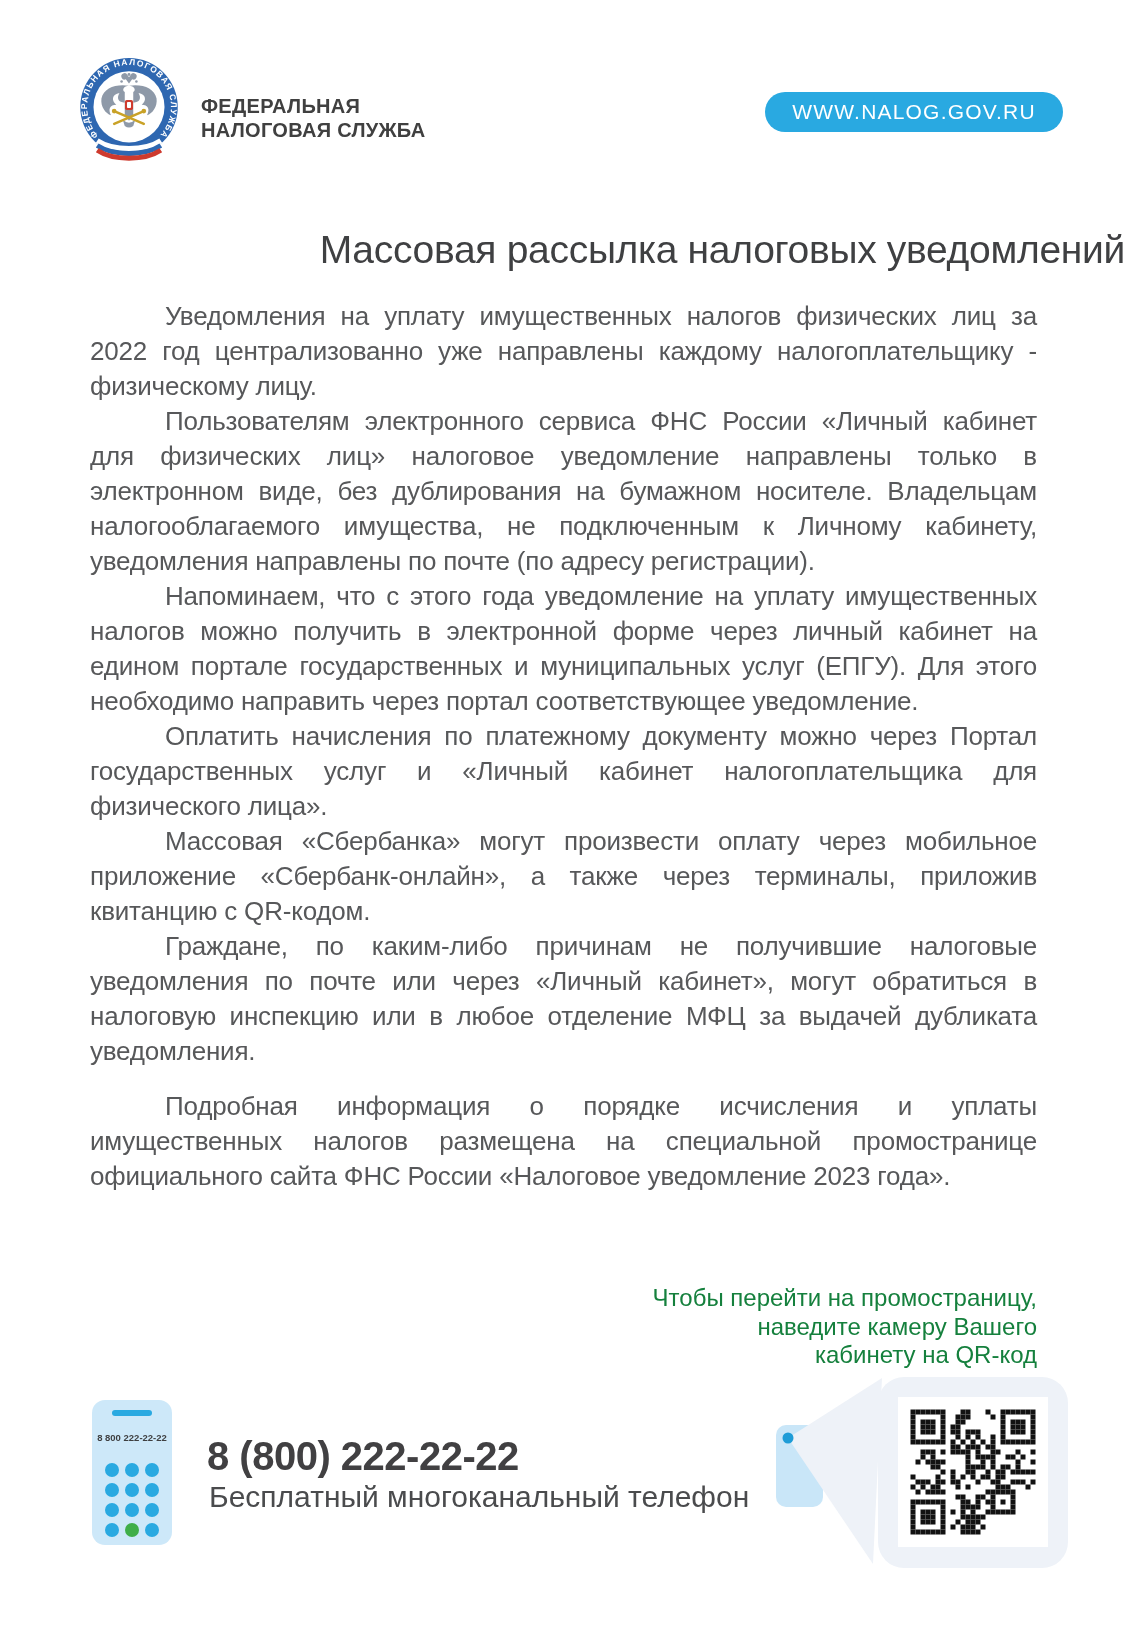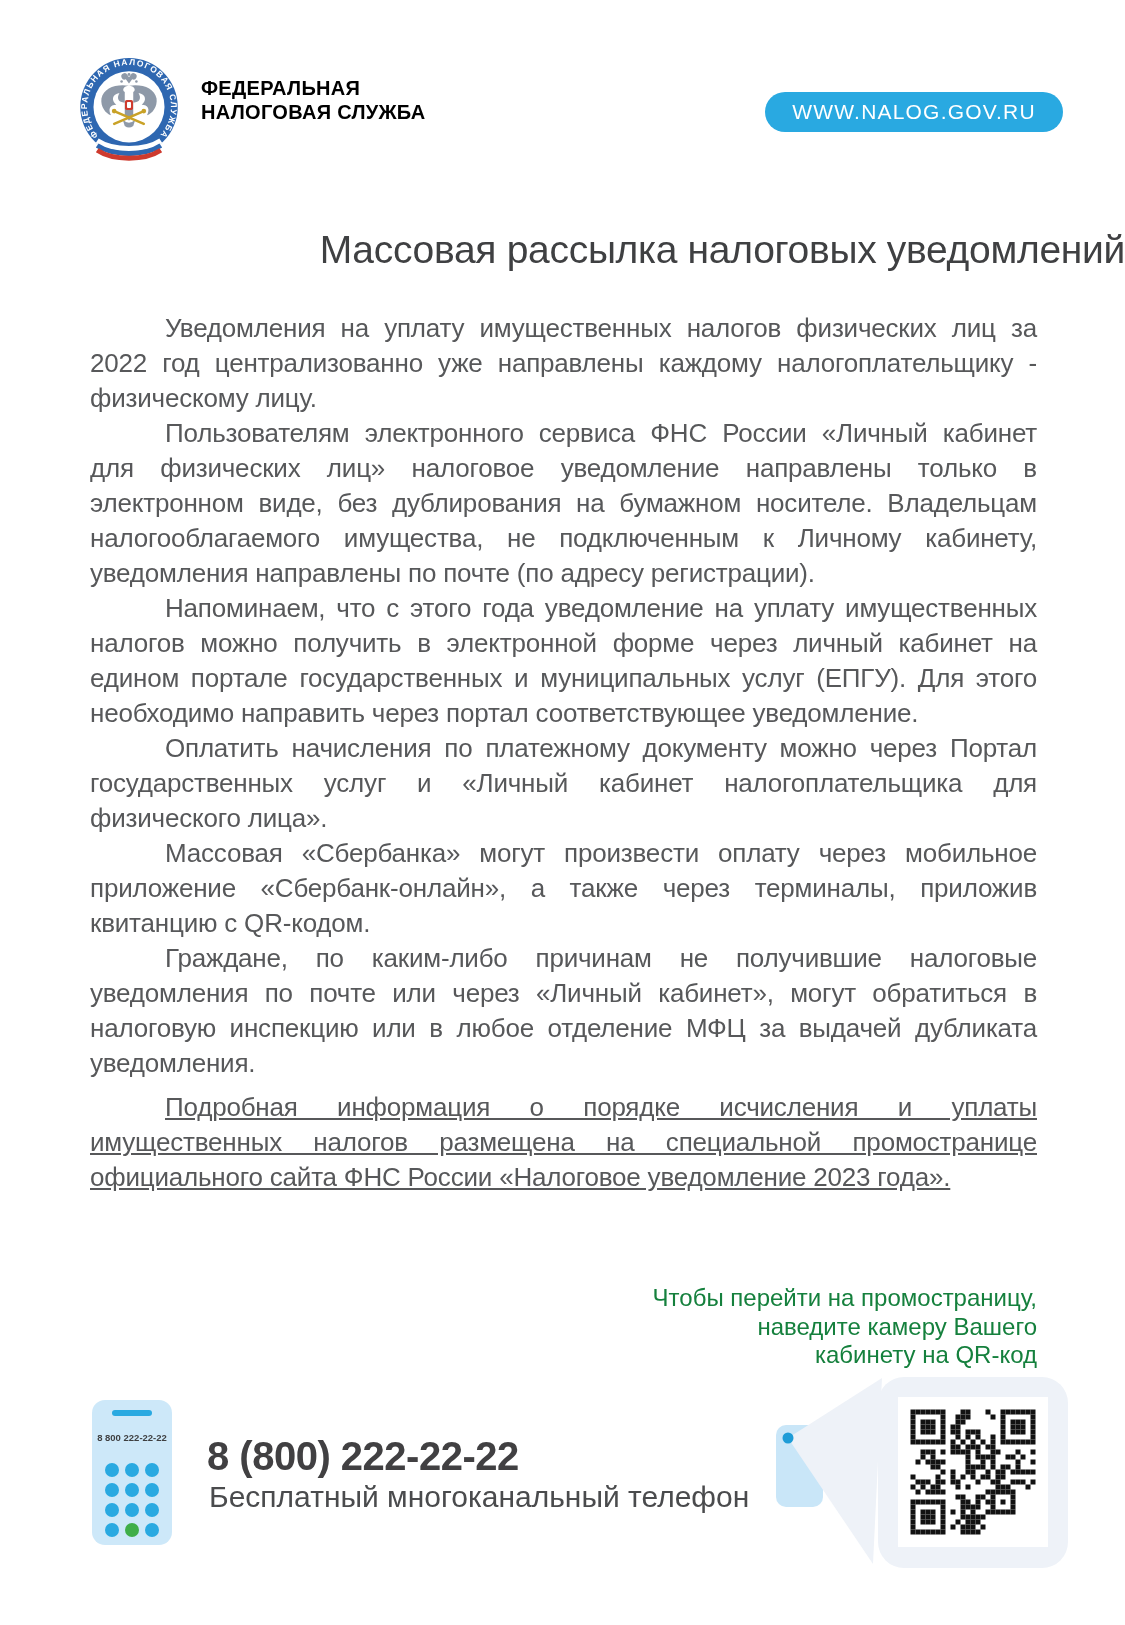--- a/index.html
+++ b/index.html
@@ -9,46 +9,46 @@
     width:1125px; height:1625px;
     margin:0 auto;
     background:#ffffff;
     font-family:"Liberation Sans", sans-serif;
     overflow:hidden;
   }
 
   
   .emblem { position:absolute; left:76px; top:56px; width:106px; height:106px; }
   .org-name {
-    position:absolute; left:201px; top:76px;
+    position:absolute; left:201px; top:94px;
     font-size:20px; font-weight:bold; line-height:24px;
-    color:#000000; letter-spacing:.3px;
+    color:#404040; letter-spacing:.3px;
   }
   .site-pill {
     position:absolute; left:765px; top:92px; width:298px; height:40px;
     background:#29a9e1; border-radius:25px;
     display:flex; align-items:center; justify-content:center;
     color:#ffffff; font-size:21px; letter-spacing:1.2px; font-weight:normal;
   }
 
   
   .doc-title {
     position:absolute; left:0; top:228px; width:100%;
     text-align:right;
     font-size:39px; font-weight:normal; color:#3f4042; letter-spacing:-.3px;
   }
 
   
   .article {
-    position:absolute; left:90px; top:311px; width:947px;
+    position:absolute; left:90px; top:299px; width:947px;
     font-size:26px; line-height:35px; letter-spacing:-.2px;
     color:#57585a; text-align:justify;
   }
   .article p { margin:0; text-indent:75px; }
-  .article p.detached { margin-top:9px;text-decoration:underline; }
+  .article p.detached { margin-top:20px; }
 
   
   .qr-note {
     position:absolute; right:88px; top:1284px; width:520px;
     text-align:right; color:#15803d;
     font-size:24px; line-height:28.5px;
   }
   .qr-note span { display:block; }
 
   

